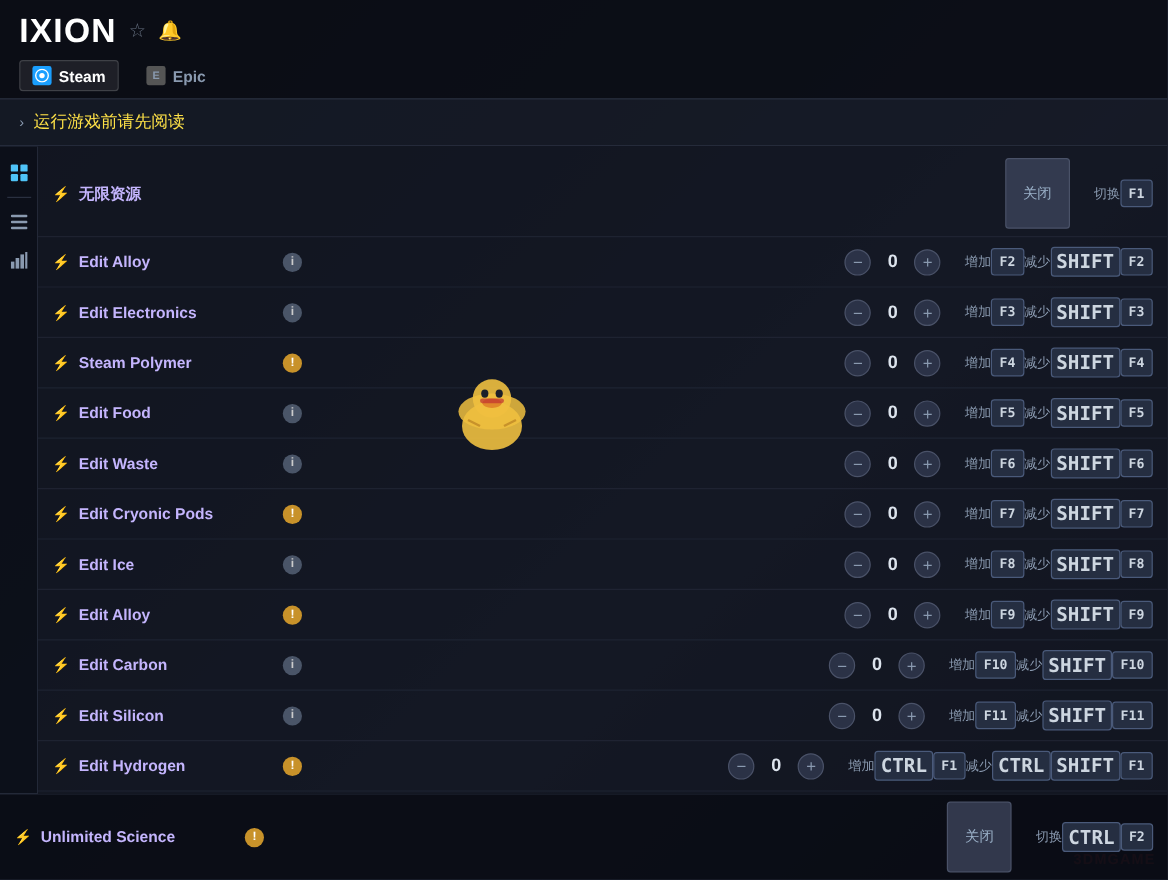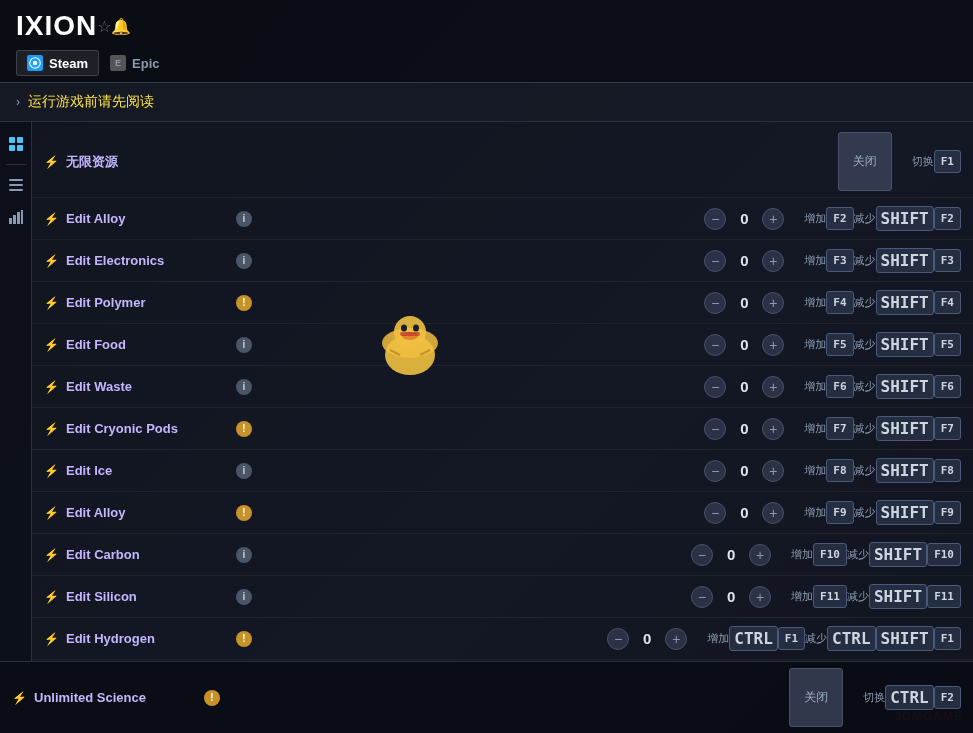--- a/index.html
+++ b/index.html
@@ -33,38 +33,40 @@
     
     .header {
       background: rgba(10,12,20,0.92);
       padding: 10px 16px 6px 16px;
       border-bottom: 1px solid #333a4d;
     }
 
     .app-title {
       display: flex;
       align-items: center;
+      gap: 10px;
       margin-bottom: 8px;
     }
 
     .app-title-text {
       font-size: 28px;
       font-weight: 900;
       color: #ffffff;
       letter-spacing: 1px;
     }
 
     .star-icon, .bell-icon {
       color: #667080;
       font-size: 16px;
       cursor: pointer;
     }
 
     .platform-row {
       display: flex;
+      gap: 12px;
       align-items: center;
     }
 
     .platform-btn {
       display: flex;
       align-items: center;
       gap: 6px;
       padding: 4px 10px;
       border-radius: 3px;
       font-size: 13px;
@@ -435,21 +437,21 @@
             <span class="hk-label">增加</span>
             <span class="hk-key">F3</span>
             <span class="hk-label">减少</span>
             <span class="hk-key wide">SHIFT</span>
             <span class="hk-key">F3</span>
           </div>
         </div>
 
         <div class="cheat-row">
           <span class="cheat-bolt">⚡</span>
-          <span class="cheat-name">Edit Polymer</span>
+          <span class="cheat-name">Steam Polymer</span>
           <span class="cheat-info-icon info-yellow">!</span>
           <div class="cheat-spacer"></div>
           <div class="value-controls">
             <button class="ctrl-btn">−</button>
             <span class="value-display">0</span>
             <button class="ctrl-btn">+</button>
           </div>
           <div class="hotkey-section">
             <span class="hk-label">增加</span>
             <span class="hk-key">F4</span>

